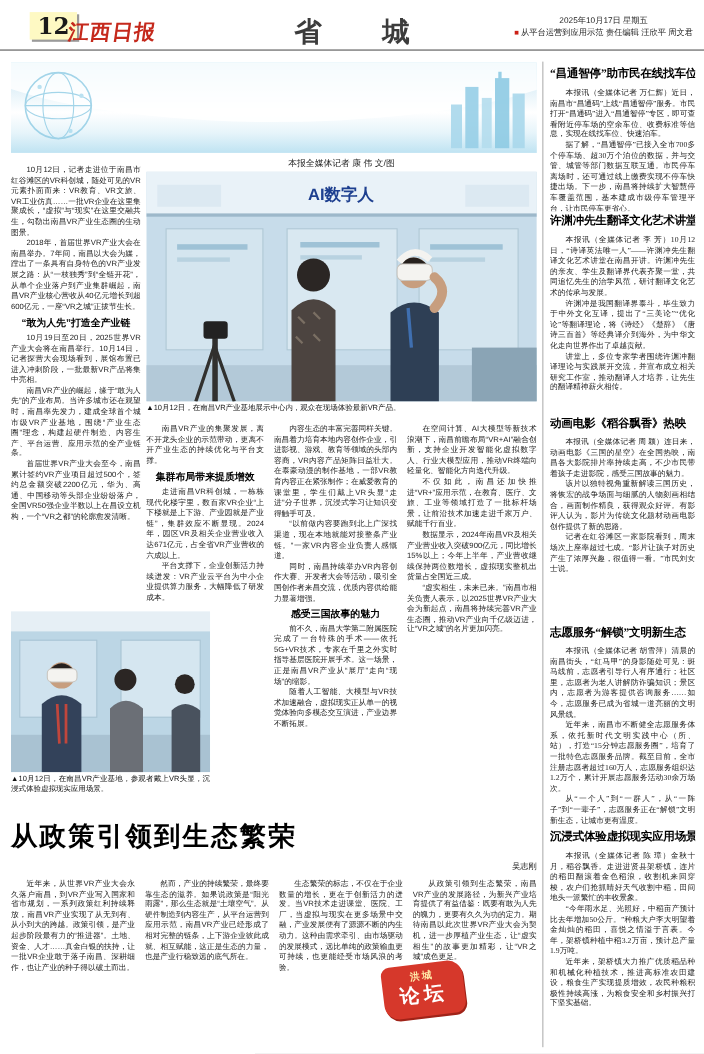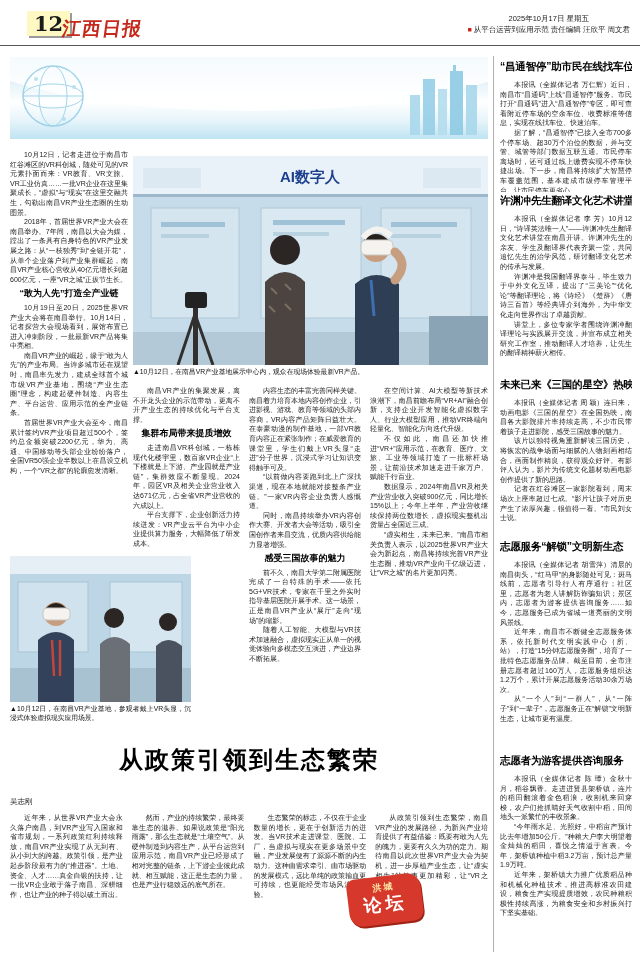--- a/index.html
+++ b/index.html
@@ -37,48 +37,49 @@
   .col { font-size:7px; line-height:9.6px; text-align:justify; color:#1b1b1b; overflow:hidden; }
   .col p { text-indent:2em; margin:0; }
   .subhead { font-weight:800; text-align:center; font-size:9px; margin:5px 0 4px; color:#000; text-indent:0 !important; }
   .left-col   { position:absolute; left:10px;  top:150px; width:118px; height:400px; }
   .low-col1   { position:absolute; left:133px; top:386px; width:107px; height:164px; }
   .low-col2   { position:absolute; left:249px; top:386px; width:112px; height:352px; }
   .low-col3   { position:absolute; left:370px; top:386px; width:118px; height:352px; }
 
   
   .bottom-art { position:absolute; left:10px; top:744px; width:478px; height:210px; }
-  .bottom-headline { text-align:center; font-size:24px; font-weight:900; color:#000; letter-spacing:2px; }
-  .bottom-byline { text-align:left; font-size:7.5px; color:#222; margin:21px 0 6px; }
+  .bottom-headline { text-align:left; font-size:24px; font-weight:900; color:#000; letter-spacing:2px; }
+  .bottom-byline { text-align:right; font-size:7.5px; color:#222; margin:7px 0 6px; }
   .bottom-cols { display:flex; gap:9px; height:160px; overflow:hidden; }
   .bottom-cols .col { flex:1; height:100%; }
 
   .badge { position:absolute; left:348px; top:876px; width:74px; height:48px; background:#d6382b; border-radius:8px 14px 10px 14px; transform:rotate(-7deg); box-shadow:1px 2px 0 #a02318; text-align:center; }
   .badge .b-top { display:block; font-size:9px; color:#ffe9a8; font-weight:700; margin-top:5px; letter-spacing:2px; }
   .badge .b-main { display:block; font-size:18px; color:#ffffff; font-weight:900; letter-spacing:4px; line-height:20px; }
 
   
-  .sidebar { position:absolute; left:500px; top:56px; width:132px; height:900px; }
+  .sidebar { position:absolute; left:500px; top:56px; width:132px; height:900px;font-family:Liberation Serif, serif; }
   .side-art { position:absolute; left:0; width:132px; overflow:hidden; }
   .side-title { font-size:10.5px; font-weight:800; color:#000; white-space:nowrap; overflow:hidden; margin-bottom:6px; letter-spacing:-0.2px; }
   .side-art .col { width:132px; }
   .sa1 { top:4px;   height:132px; }
   .sa2 { top:138px; height:182px; }
   .sa3 { top:322px; height:160px; }
-  .sa4 { top:484px; height:212px; }
+  .sa4 { top:512px; height:212px; }
   .sa5 { top:698px; height:200px; }
 </style>
 </head>
 <body>
 
 <div id="page">
 
   <div class="header">
     <span class="pageno">12</span>
     <span class="masthead">江西日报</span>
+    <div class="section-title">省 城</div>
     <div class="head-right">
       <div>2025年10月17日 星期五</div>
       <div><span class="red-sq">■</span><span>从平台运营到应用示范 责任编辑 汪欣平 周文君</span></div>
     </div>
   </div>
 
   <div class="vdivider"></div>
 
   <div class="feature-box">
     <div class="feature-arc"></div>
@@ -94,20 +95,21 @@
     <svg class="skyline" width="80" height="70" viewBox="0 0 80 70">
       <rect x="4" y="30" width="10" height="40" fill="#a9d8ec"></rect>
       <rect x="17" y="14" width="12" height="56" fill="#97cfe7"></rect>
       <rect x="32" y="24" width="9" height="46" fill="#b4ddee"></rect>
       <rect x="44" y="6" width="13" height="64" fill="#8ecbe4"></rect>
       <rect x="60" y="20" width="11" height="50" fill="#a9d8ec"></rect>
       <rect x="47" y="0" width="3" height="8" fill="#8ecbe4"></rect>
     </svg>
   </div>
 
+  <div class="byline">本报全媒体记者 康 伟 文/图</div>
 
   <svg class="photo1" viewBox="0 0 355 209" preserveAspectRatio="none">
     <rect x="0" y="0" width="355" height="209" fill="#c7dcea"></rect>
     <rect x="0" y="0" width="355" height="40" fill="#e9f2f8"></rect>
     <rect x="0" y="38" width="355" height="3" fill="#9db8ca"></rect>
     <text x="177" y="26" text-anchor="middle" font-size="15" font-weight="bold" fill="#1d3f8f">AI数字人</text>
     <rect x="10" y="12" width="58" height="20" fill="#dce9f2"></rect>
     <rect x="290" y="12" width="58" height="20" fill="#dce9f2"></rect>
     <rect x="18" y="52" width="88" height="110" fill="#d4e5ef" stroke="#b0c8d6"></rect>
     <rect x="128" y="52" width="100" height="110" fill="#d9e8f1" stroke="#b0c8d6"></rect>
@@ -240,37 +242,37 @@
     </div>
     <div class="side-art sa2">
       <div class="side-title">许渊冲先生翻译文化艺术讲堂开讲</div>
       <div class="col" style="height:100%">
           <p>本报讯（全媒体记者 李 芳）10月12日，“诗译英法唯一人”——许渊冲先生翻译文化艺术讲堂在南昌开讲。许渊冲先生的亲友、学生及翻译界代表齐聚一堂，共同追忆先生的治学风范，研讨翻译文化艺术的传承与发展。</p>
           <p>许渊冲是我国翻译界泰斗，毕生致力于中外文化互译，提出了“三美论”“优化论”等翻译理论，将《诗经》《楚辞》《唐诗三百首》等经典译介到海外，为中华文化走向世界作出了卓越贡献。</p>
           <p>讲堂上，多位专家学者围绕许渊冲翻译理论与实践展开交流，并宣布成立相关研究工作室，推动翻译人才培养，让先生的翻译精神薪火相传。</p>
         </div>
     </div>
     <div class="side-art sa3">
-      <div class="side-title">未来已来《三国的星空》热映</div>
+      <div class="side-title">动画电影《稻谷飘香》热映</div>
       <div class="col" style="height:100%">
           <p>本报讯（全媒体记者 周 颖）连日来，动画电影《三国的星空》在全国热映，南昌各大影院排片率持续走高，不少市民带着孩子走进影院，感受三国故事的魅力。</p>
           <p>该片以独特视角重新解读三国历史，将恢宏的战争场面与细腻的人物刻画相结合，画面制作精良，获得观众好评。有影评人认为，影片为传统文化题材动画电影创作提供了新的思路。</p>
           <p>记者在红谷滩区一家影院看到，周末场次上座率超过七成。“影片让孩子对历史产生了浓厚兴趣，很值得一看。”市民刘女士说。</p>
         </div>
     </div>
     <div class="side-art sa4">
       <div class="side-title">志愿服务“解锁”文明新生态</div>
       <div class="col" style="height:100%">
           <p>本报讯（全媒体记者 胡雪萍）清晨的南昌街头，“红马甲”的身影随处可见：斑马线前，志愿者引导行人有序通行；社区里，志愿者为老人讲解防诈骗知识；景区内，志愿者为游客提供咨询服务……如今，志愿服务已成为省城一道亮丽的文明风景线。</p>
           <p>近年来，南昌市不断健全志愿服务体系，依托新时代文明实践中心（所、站），打造“15分钟志愿服务圈”，培育了一批特色志愿服务品牌。截至目前，全市注册志愿者超过160万人，志愿服务组织达1.2万个，累计开展志愿服务活动30余万场次。</p>
           <p>从“一个人”到“一群人”，从“一阵子”到“一辈子”，志愿服务正在“解锁”文明新生态，让城市更有温度。</p>
         </div>
     </div>
     <div class="side-art sa5">
-      <div class="side-title">志愿者为游客提供咨询服务</div>
+      <div class="side-title">沉浸式体验虚拟现实应用场景</div>
       <div class="col" style="height:100%">
           <p>本报讯（全媒体记者 陈 璋）金秋十月，稻谷飘香。走进进贤县架桥镇，连片的稻田翻滚着金色稻浪，收割机来回穿梭，农户们抢抓晴好天气收割中稻，田间地头一派繁忙的丰收景象。</p>
           <p>“今年雨水足、光照好，中稻亩产预计比去年增加50公斤。”种粮大户李大明望着金灿灿的稻田，喜悦之情溢于言表。今年，架桥镇种植中稻3.2万亩，预计总产量1.9万吨。</p>
           <p>近年来，架桥镇大力推广优质稻品种和机械化种植技术，推进高标准农田建设，粮食生产实现提质增效，农民种粮积极性持续高涨，为粮食安全和乡村振兴打下坚实基础。</p>
         </div>
     </div>
   </div>
 
 </div>
 

